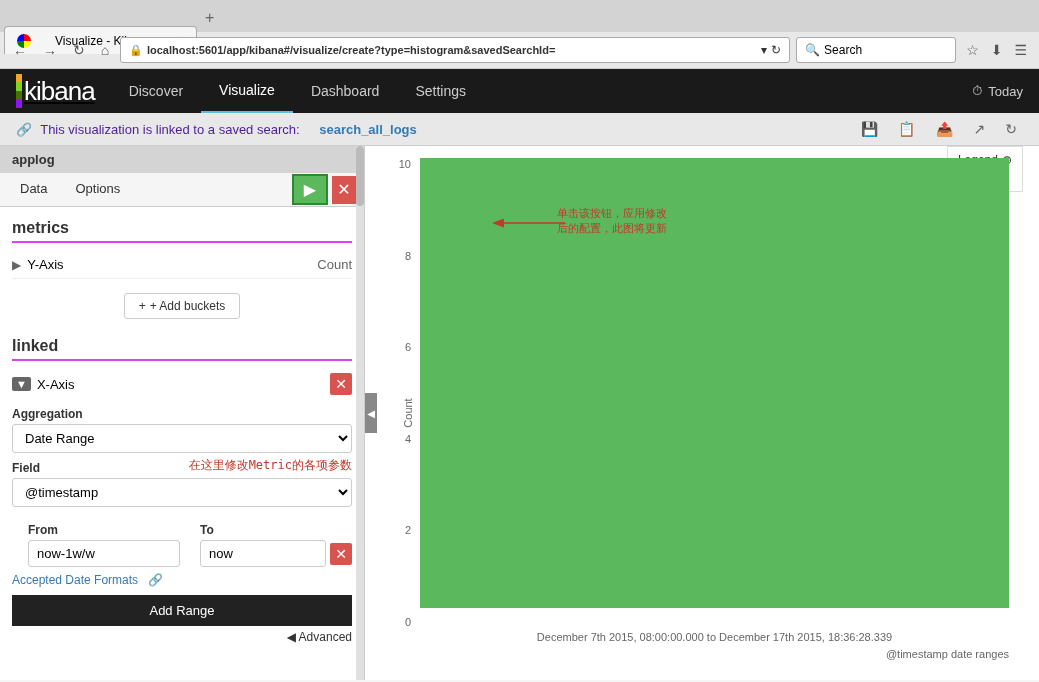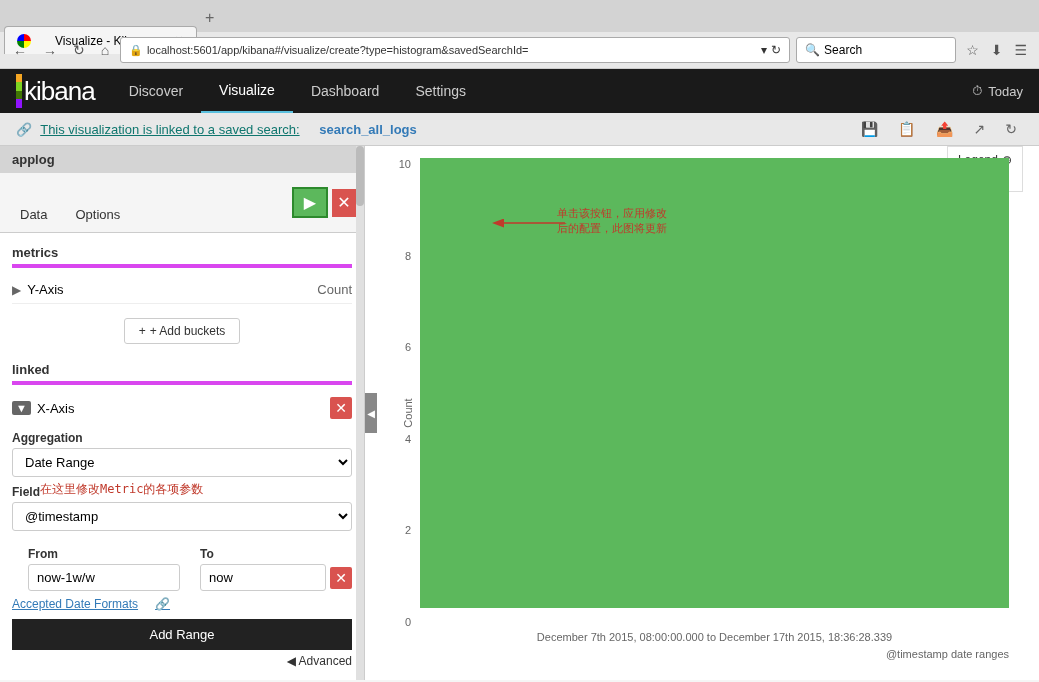--- a/index.html
+++ b/index.html
@@ -9,80 +9,80 @@
     .browser-chrome { background: #e8e8e8; border-bottom: 1px solid #ccc; }
     .tab-bar { display: flex; align-items: center; padding: 4px 0 0 4px; background: #d3d3d3; height: 32px; }
     .tab { display: flex; align-items: center; background: #f5f5f5; border: 1px solid #aaa; border-bottom: none; border-radius: 4px 4px 0 0; padding: 4px 12px; font-size: 12px; height: 28px; gap: 24px; margin-top: 44px; }
     .tab-rainbow { width: 14px; height: 14px; border-radius: 50%; background: conic-gradient(red 0deg 90deg, yellow 90deg 180deg, green 180deg 270deg, blue 270deg 360deg); }
     .tab-close { color: #666; cursor: pointer; font-size: 11px; }
     .tab-new { background: none; border: none; font-size: 16px; color: #666; cursor: pointer; padding: 0 8px; }
 
     .address-bar { display: flex; align-items: center; padding: 4px 8px; background: #e8e8e8; gap: 6px; height: 36px; }
     .nav-btn { background: none; border: none; color: #555; cursor: pointer; font-size: 14px; padding: 2px 5px; }
     .url-bar { flex: 1; display: flex; align-items: center; background: white; border: 1px solid #aaa; border-radius: 3px; padding: 2px 8px; font-size: 12px; color: #333; height: 26px; gap: 4px; }
-    .url-text { flex: 1; font-size: 11px; overflow: hidden; white-space: nowrap; }
+    .url-text { flex: 1; font-size: 11px; overflow: hidden; white-space: nowrap; font-weight: bold; }
     .url-lock { color: #666; font-size: 11px; }
     .search-bar { display: flex; align-items: center; background: white; border: 1px solid #aaa; border-radius: 3px; padding: 2px 8px; font-size: 12px; height: 26px; width: 160px; gap: 4px; }
     .toolbar-icons { display: flex; gap: 4px; }
     .toolbar-icon { background: none; border: none; color: #555; font-size: 14px; cursor: pointer; padding: 2px 4px; }
 
     
     .kibana-nav { background: #1a1a1a; display: flex; align-items: center; height: 44px; padding: 0; }
-    .kibana-logo { display: flex; align-items: center; padding: 0 16px; gap: 0; }
+    .kibana-logo { display: flex; align-items: center; padding: 0 16px; gap: 0; text-decoration: underline; }
     .logo-rainbow { width: 6px; height: 34px; background: linear-gradient(to bottom, #f5a623 0%, #f5a623 25%, #7ed321 25%, #7ed321 50%, #417505 50%, #417505 75%, #9013fe 75%); margin-right: 2px; }
     .logo-text { color: white; font-size: 26px; font-weight: 300; letter-spacing: -1px; }
     .nav-links { display: flex; align-items: center; height: 100%; }
     .nav-link { color: #ccc; text-decoration: none; padding: 0 18px; height: 100%; display: flex; align-items: center; font-size: 14px; }
     .nav-link.active { color: white; border-bottom: 2px solid #5bc0de; }
     .nav-right { margin-left: auto; padding-right: 16px; color: #ccc; font-size: 13px; display: flex; align-items: center; gap: 6px; }
 
     
     .notification-bar { background: #e8e8e8; border-bottom: 1px solid #ccc; padding: 6px 16px; display: flex; align-items: center; gap: 8px; font-size: 13px; }
     .notif-icon { color: #666; }
-    .notif-text { color: #0f766e; text-decoration: underline; }
+    .notif-text { color: #4c1d95; }
     .notif-link { color: #337ab7; font-weight: bold; }
     .notif-actions { margin-left: auto; display: flex; gap: 8px; }
     .notif-action-btn { background: none; border: none; color: #666; cursor: pointer; font-size: 14px; padding: 2px 6px; }
 
     
     .main-content { display: flex; height: calc(682px - 32px - 36px - 44px - 36px); position: relative; }
 
     
     .left-panel { width: 365px; background: white; border-right: 1px solid #ccc; display: flex; flex-direction: column; position: relative; overflow: hidden; }
     .panel-header { background: #d4d4d4; padding: 6px 12px; font-size: 13px; font-weight: bold; color: #333; }
     .panel-tabs { display: flex; border-bottom: 1px solid #ccc; background: #f5f5f5; align-items: center; padding: 0 8px; gap: 4px; }
-    .panel-tab { padding: 8px 12px; cursor: pointer; color: #333; font-size: 13px; border-bottom: 2px solid transparent; margin-top: 26px; }
+    .panel-tab { padding: 8px 12px; cursor: pointer; color: #333; font-size: 13px; border-bottom: 2px solid transparent; }
     .panel-tab.active { color: #333; border-bottom: 2px solid transparent; font-weight: normal; }
     .run-btn { background: #5cb85c; border: 2px solid #2d8a2d; color: white; padding: 4px 10px; cursor: pointer; font-size: 16px; margin-left: 4px; }
     .cancel-btn { background: #d9534f; border: none; color: white; width: 24px; height: 28px; cursor: pointer; font-size: 16px; display: flex; align-items: center; justify-content: center; }
 
     .panel-content { flex: 1; overflow-y: auto; padding: 12px; }
-    .section-title { font-size: 13px; font-weight: bold; color: #333; margin-bottom: 8px; padding-bottom: 4px; border-bottom: 4px solid #d946ef; }
+    .section-title { font-size: 16px; font-weight: bold; color: #333; margin-bottom: 8px; padding-bottom: 4px; border-bottom: 2px solid #d946ef; }
     .metric-item { display: flex; align-items: center; justify-content: space-between; padding: 6px 0; border-bottom: 1px solid #eee; }
     .metric-label { display: flex; align-items: center; gap: 6px; }
     .metric-arrow { color: #666; font-size: 12px; }
     .metric-name { font-size: 13px; }
     .metric-count { font-size: 13px; color: #666; }
     .add-metrics-btn { background: none; border: 1px solid #ccc; color: #333; padding: 5px 14px; cursor: pointer; font-size: 12px; margin: 8px 0; display: flex; align-items: center; gap: 4px; border-radius: 3px; }
 
     .bucket-item { margin-bottom: 8px; }
     .bucket-header { display: flex; align-items: center; justify-content: space-between; padding: 4px 0; }
     .bucket-arrow { color: white; background: #666; padding: 1px 4px; font-size: 11px; border-radius: 2px; }
     .remove-btn { background: #d9534f; border: none; color: white; width: 22px; height: 22px; cursor: pointer; font-size: 14px; border-radius: 2px; }
     .form-label { font-size: 12px; color: #333; margin-bottom: 3px; margin-top: 8px; display: block; font-weight: bold; }
     .form-select { width: 100%; border: 1px solid #ccc; padding: 5px 8px; font-size: 13px; border-radius: 3px; background: white; appearance: auto; }
     .form-input { border: 1px solid #ccc; padding: 5px 8px; font-size: 13px; border-radius: 3px; width: 100%; }
-    .field-row { display: flex; align-items: center; }
+    .field-row { display: flex; align-items: center; justify-content: space-between; }
     .field-annotation { color: #c0392b; font-size: 12px; font-family: monospace; }
 
     .from-to-row { display: flex; gap: 20px; margin-top: 8px; margin-left: 16px; }
     .from-to-item { flex: 1; }
     .from-to-with-btn { display: flex; align-items: center; gap: 4px; }
     .remove-small-btn { background: #d9534f; border: none; color: white; width: 22px; height: 22px; cursor: pointer; font-size: 14px; border-radius: 2px; flex-shrink: 0; }
-    .accepted-link { color: #337ab7; font-size: 12px; text-decoration: underline; cursor: pointer; display: flex; align-items: center; gap: 17px; }
+    .accepted-link { color: #337ab7; font-size: 12px; cursor: pointer; display: flex; align-items: center; gap: 10px; }
     .add-range-btn { background: #222; color: white; border: none; padding: 8px; width: 100%; cursor: pointer; font-size: 13px; margin-top: 8px; }
     .advanced-link { text-align: right; font-size: 12px; color: #333; padding: 4px 0; cursor: pointer; }
 
     .scroll-bar { position: absolute; right: 0; top: 0; width: 8px; height: 100%; background: #e0e0e0; }
     .scroll-thumb { width: 8px; background: #bbb; height: 60px; border-radius: 4px; }
 
     
     .right-panel { flex: 1; background: white; padding: 12px 20px; position: relative; overflow: hidden; }
     .chart-area { position: relative; height: 100%; }
     .y-axis { position: absolute; left: 0; top: 0; bottom: 40px; width: 30px; display: flex; flex-direction: column; justify-content: space-between; align-items: flex-end; padding-right: 4px; }

